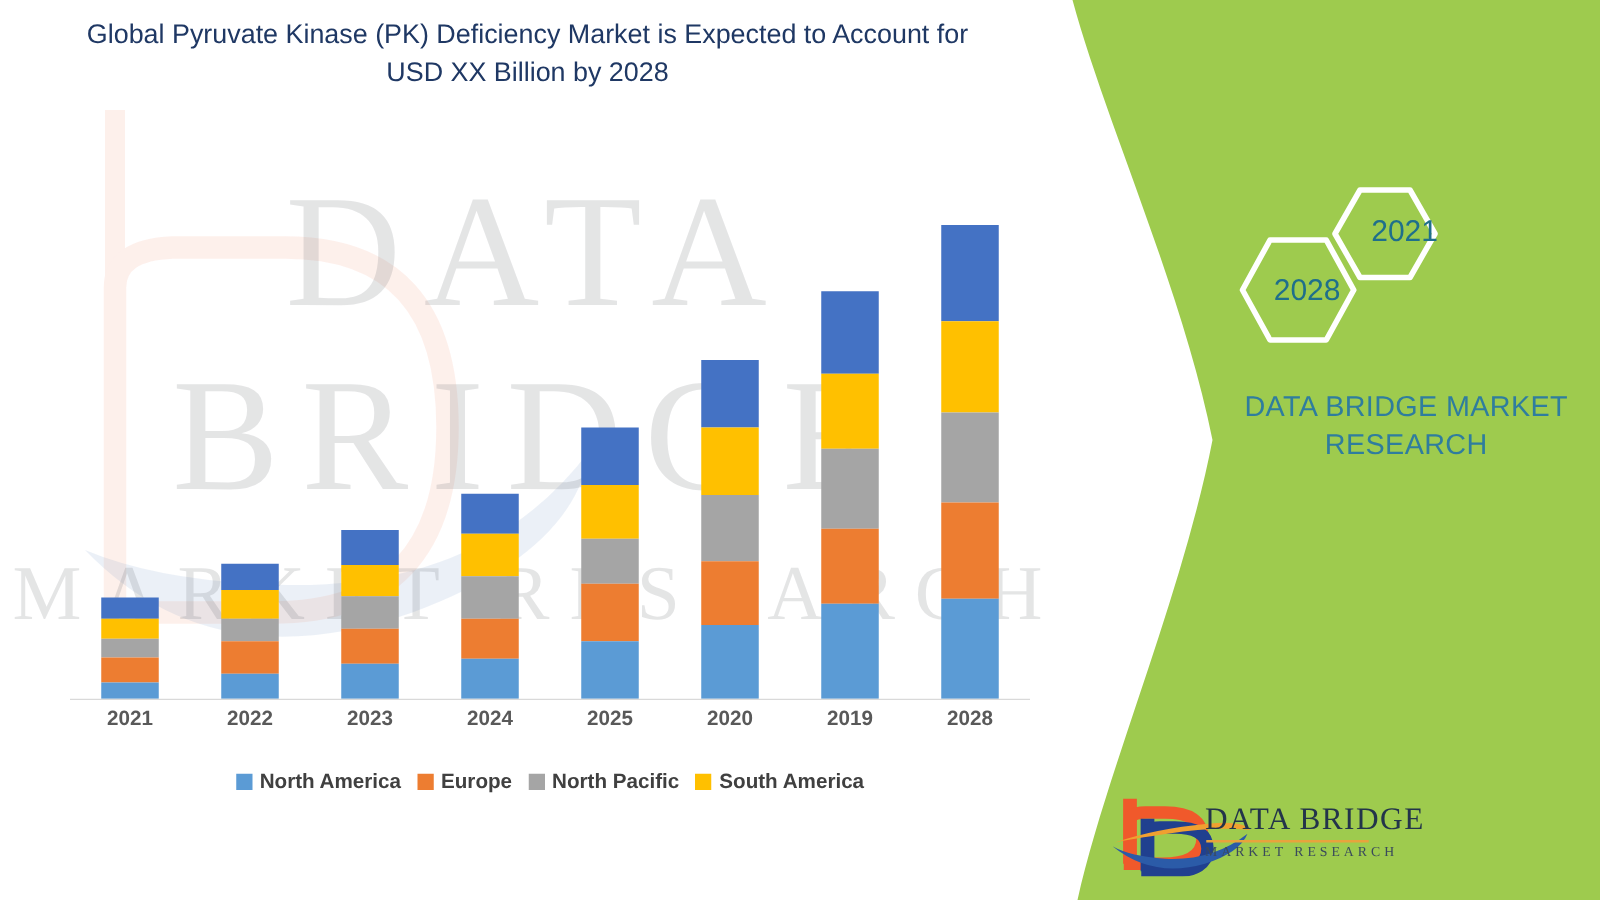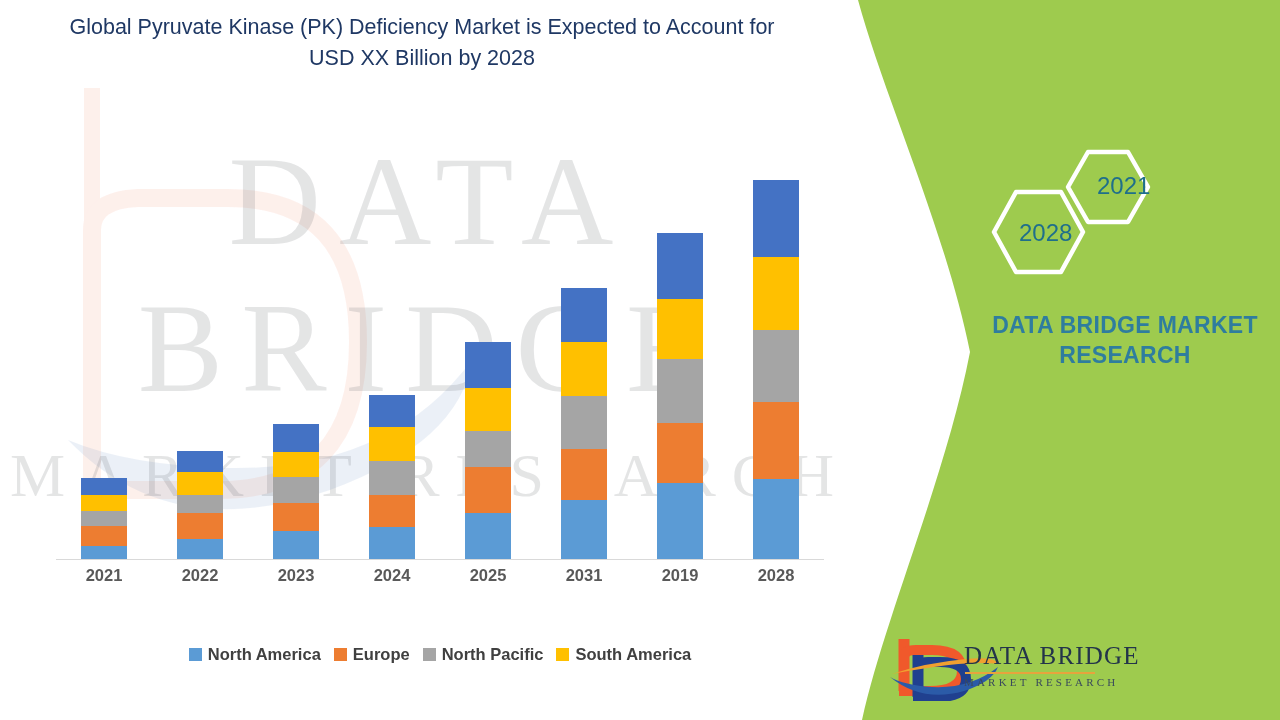--- a/index.html
+++ b/index.html
@@ -37,22 +37,22 @@
 
   .bars{position:absolute;left:0;bottom:1px;width:768px;height:408px;display:flex;}
   .bar-slot{flex:1 1 0;display:flex;flex-direction:column;justify-content:flex-end;align-items:center;}
   .bar{width:46px;display:flex;flex-direction:column;}
   .seg{width:100%;}
 
   .xaxis{position:absolute;left:56px;top:566px;width:768px;height:26px;display:flex;}
   .xtick{flex:1 1 0;text-align:center;color:#595959;font-size:16.5px;font-weight:700;}
 
   .legend{
-    position:absolute;left:56px;top:640px;width:768px;height:28px;
-    display:flex;align-items:center;justify-content:center;gap:13px;
+    position:absolute;left:56px;top:616px;width:768px;height:28px;
+    display:flex;align-items:flex-start;justify-content:center;gap:13px;
   }
   .leg-item{display:flex;align-items:center;gap:6px;}
   .leg-sw{width:13px;height:13px;display:block;}
   .leg-tx{color:#404040;font-size:16.5px;font-weight:700;white-space:nowrap;}
 
   
   .green-panel{position:absolute;left:820px;top:0;width:460px;height:720px;}
   .green-svg{position:absolute;left:0;top:0;}
   .green-inner{position:absolute;left:0;top:0;width:460px;height:720px;}
 
@@ -61,21 +61,21 @@
     color:#ffffff;font-size:20.5px;line-height:31px;font-weight:400;
   }
   .hex-label{
     position:absolute;color:#1f6f8b;font-weight:400;
   }
   .hex-label.y2021{left:1097px;top:172px;font-size:24px;}
   .hex-label.y2028{left:1019px;top:219px;font-size:24px;}
 
   .dbmr-text{
     position:absolute;left:975px;top:310px;width:300px;text-align:center;
-    color:#2f7d9e;font-size:23px;line-height:30px;font-weight:700;letter-spacing:.3px;
+    color:#2f7d9e;font-size:23px;line-height:30px;font-weight:400;letter-spacing:.3px;
   }
 
   .logo-wrap{position:absolute;left:888px;top:633px;width:215px;height:68px;}
   .logo-text{position:absolute;left:964px;top:642px;}
   .logo-t1{color:#23344a;font-size:25px;letter-spacing:1.2px;font-family:"Liberation Serif",serif;}
   .logo-rule{width:130px;height:1.5px;background:#e8a33d;margin:2px 0 2px 1px;}
   .logo-t2{color:#3a4a5c;font-size:11px;letter-spacing:3.2px;font-family:"Liberation Serif",serif;}
 </style>
 </head>
 <body>
@@ -175,21 +175,21 @@
         </div>
       <div class="axis-line"></div>
     </div>
 
     <div class="xaxis" id="xaxis">
         <div class="xtick">2021</div>
         <div class="xtick">2022</div>
         <div class="xtick">2023</div>
         <div class="xtick">2024</div>
         <div class="xtick">2025</div>
-        <div class="xtick">2031</div>
+        <div class="xtick">2020</div>
         <div class="xtick">2019</div>
         <div class="xtick">2028</div>
       </div>
 
     <div class="legend" id="legend">
         <div class="leg-item">
           <span class="leg-sw" style="background: rgb(91, 155, 213);"></span>
           <span class="leg-tx">North America</span>
         </div>
         <div class="leg-item">

